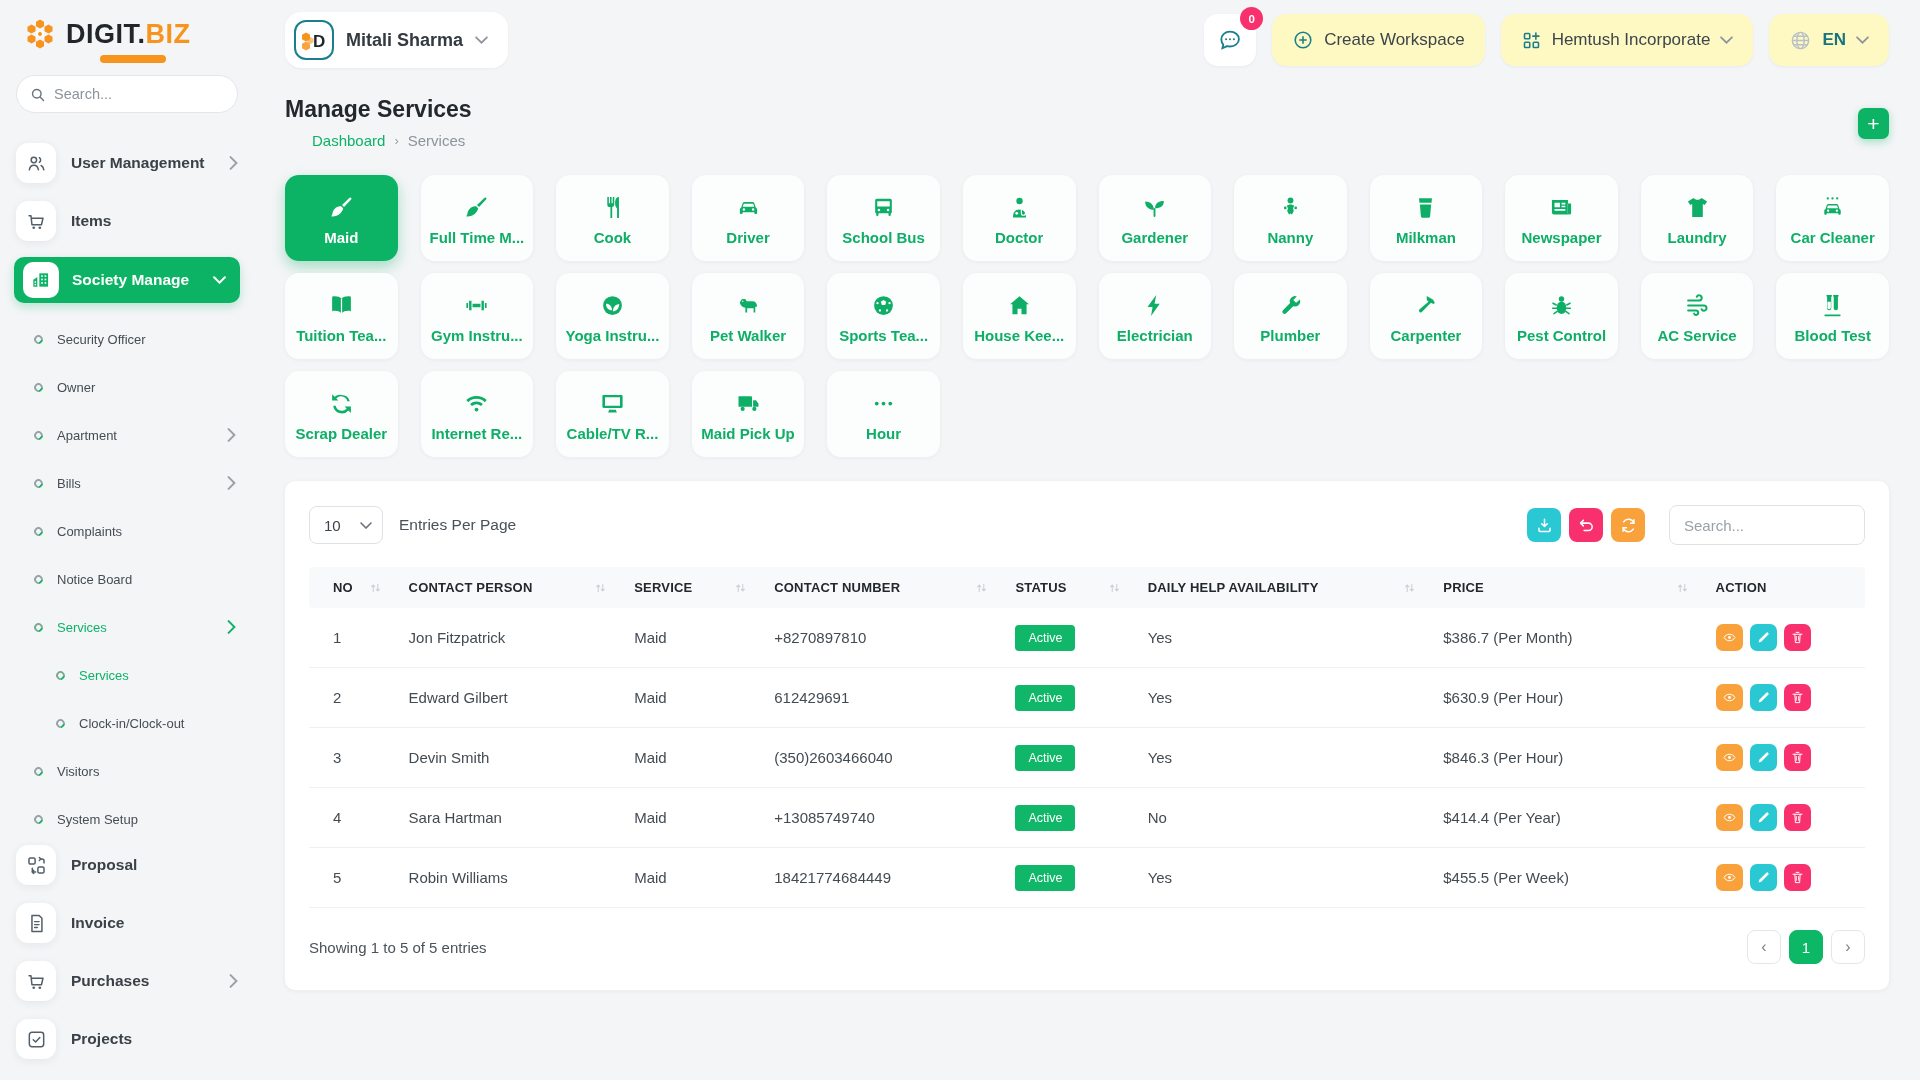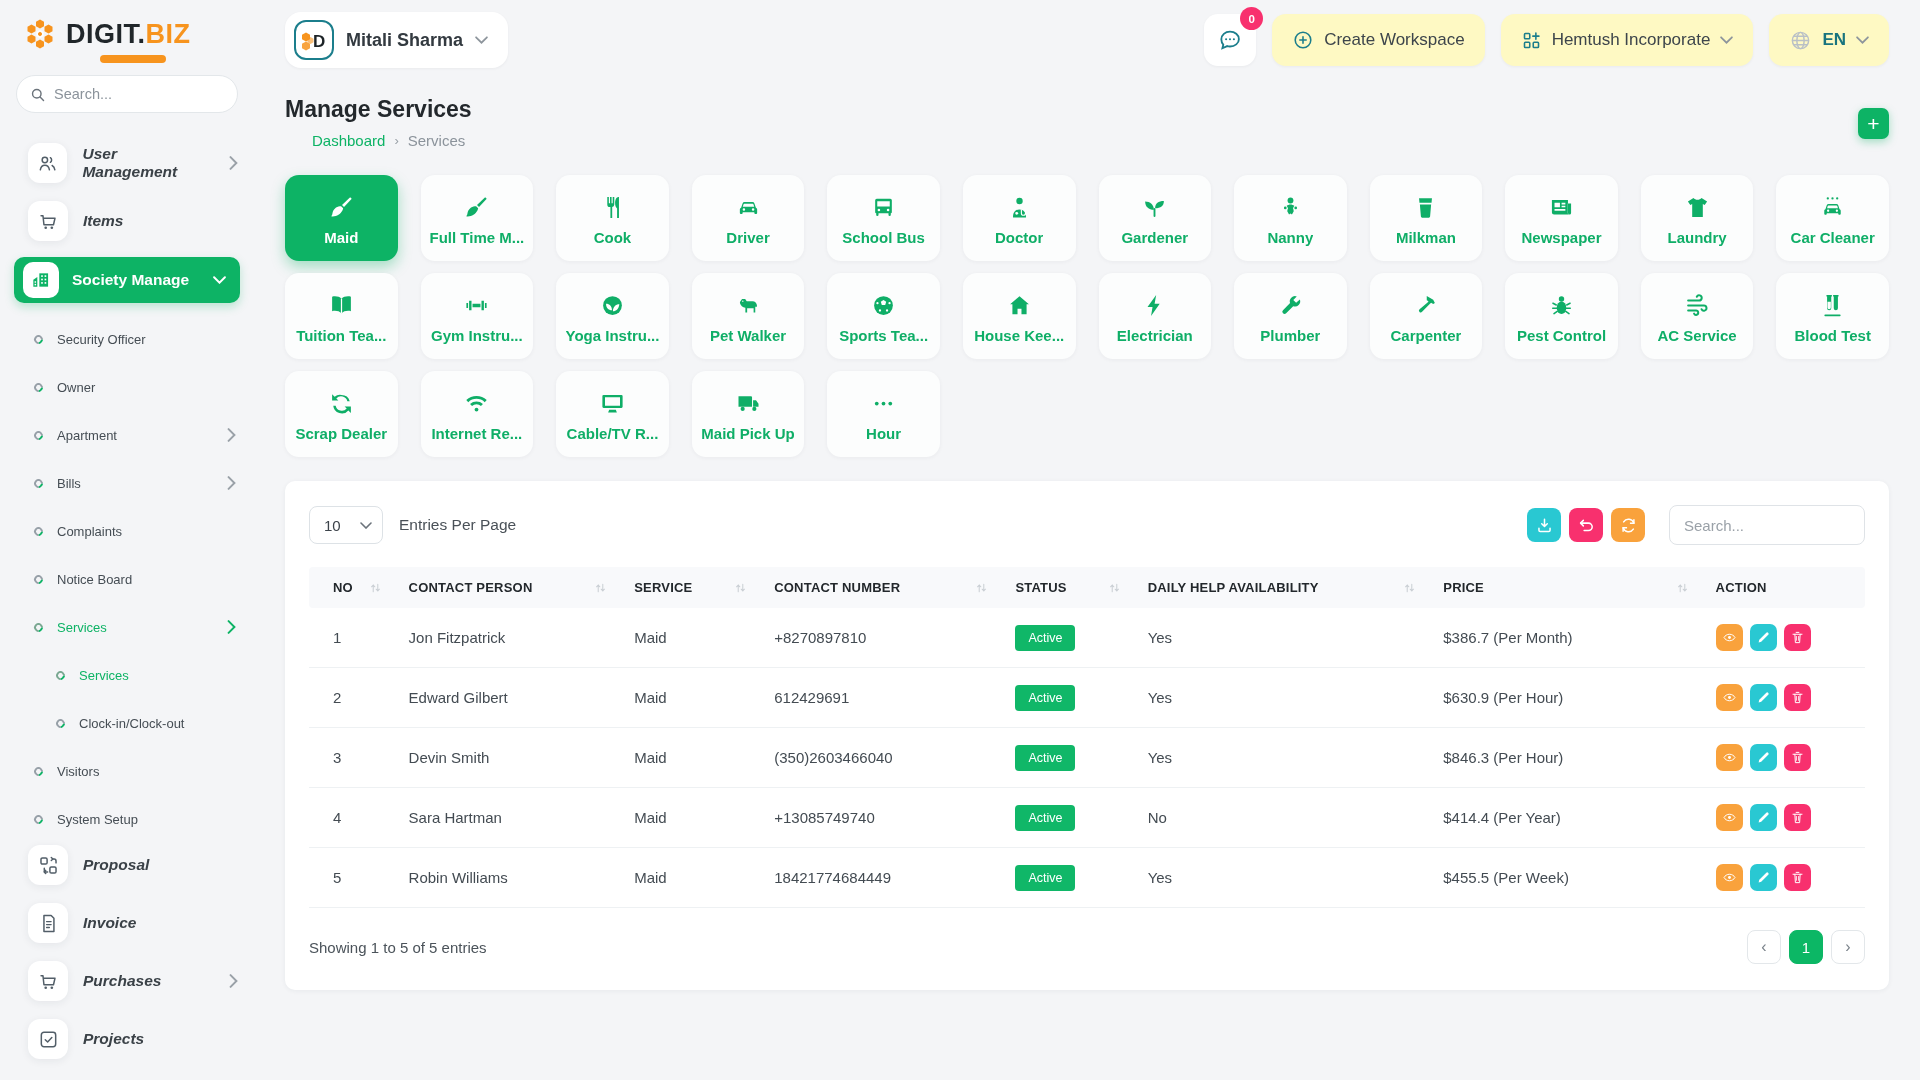--- a/index.html
+++ b/index.html
@@ -13,21 +13,21 @@
   .logo-hex { width:36px; height:36px; }
   .logo-text { font-size:27px; font-weight:800; letter-spacing:.5px; }
   .logo-dark { color:#20262a; }
   .logo-accent { color:#f7941e; }
   .logo-underline { width:66px; height:8px; border-radius:4px; background:#f7941e; margin:3px 0 12px 100px; }
   .side-search { display:flex; align-items:center; gap:8px; margin:0 18px 28px 16px; height:38px; background:#fff; border:1px solid #e3e7ea; border-radius:19px; padding:0 12px; }
   .side-search svg { flex:0 0 auto; color:#6b737b; }
   .side-search input { border:0; outline:0; background:transparent; font-family:inherit; font-size:14.5px; color:#3c434a; width:100%; }
   .side-search input::placeholder { color:#8b939b; }
 
-  .side-item { display:flex; align-items:center; gap:15px; padding:2px 18px 2px 28px; margin-bottom:14px; cursor:pointer;font-style:italic; }
+  .side-item { display:flex; align-items:center; gap:15px; padding:2px 18px 2px 16px; margin-bottom:14px; cursor:pointer; }
   .icon-box { width:40px; height:40px; background:#fff; border-radius:12px; box-shadow:0 2px 8px rgba(35,45,55,.07); display:flex; align-items:center; justify-content:center; color:#525e68; }
   .icon-box svg { width:21px; height:21px; }
   .side-label { font-size:15.5px; font-weight:600; color:#3a4147; }
   .side-chevron { margin-left:auto; color:#9aa1a8; }
 
   .side-item-active { display:flex; align-items:center; gap:13px; margin:4px 16px 12px 14px; background:#0db365; border-radius:10px; padding:5px 14px 5px 9px; cursor:pointer; box-shadow:0 4px 10px rgba(13,179,101,.25); }
   .active-icon-box { width:36px; height:36px; background:#fff; border-radius:10px; display:flex; align-items:center; justify-content:center; color:#0db365; }
   .active-icon-box svg { width:20px; height:20px; }
   .active-label { font-size:15.5px; font-weight:700; color:#fff; }
   .side-item-active .side-chevron { color:#fff; }

